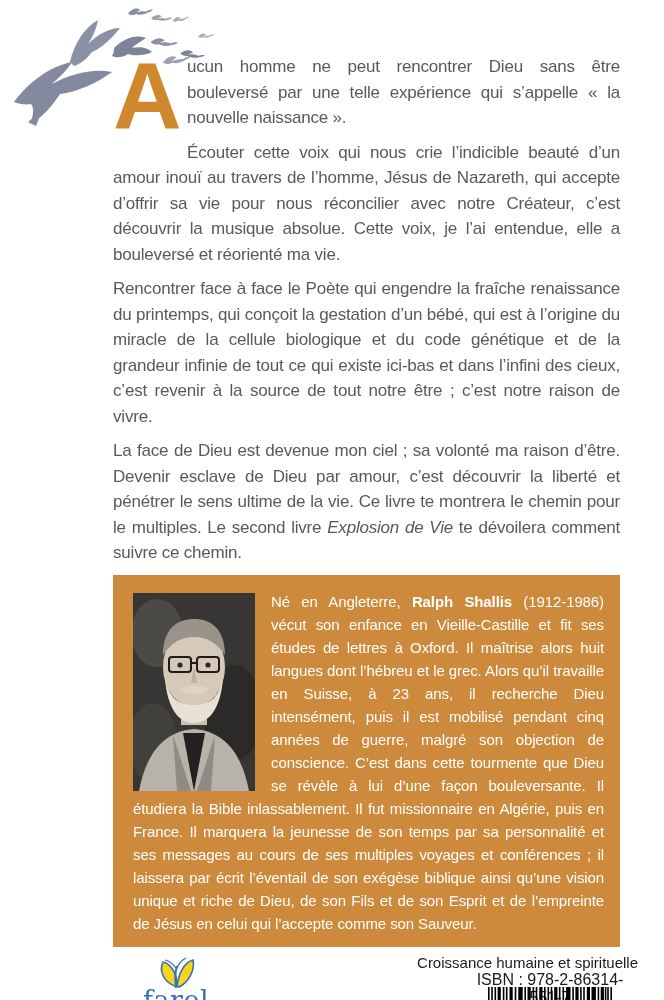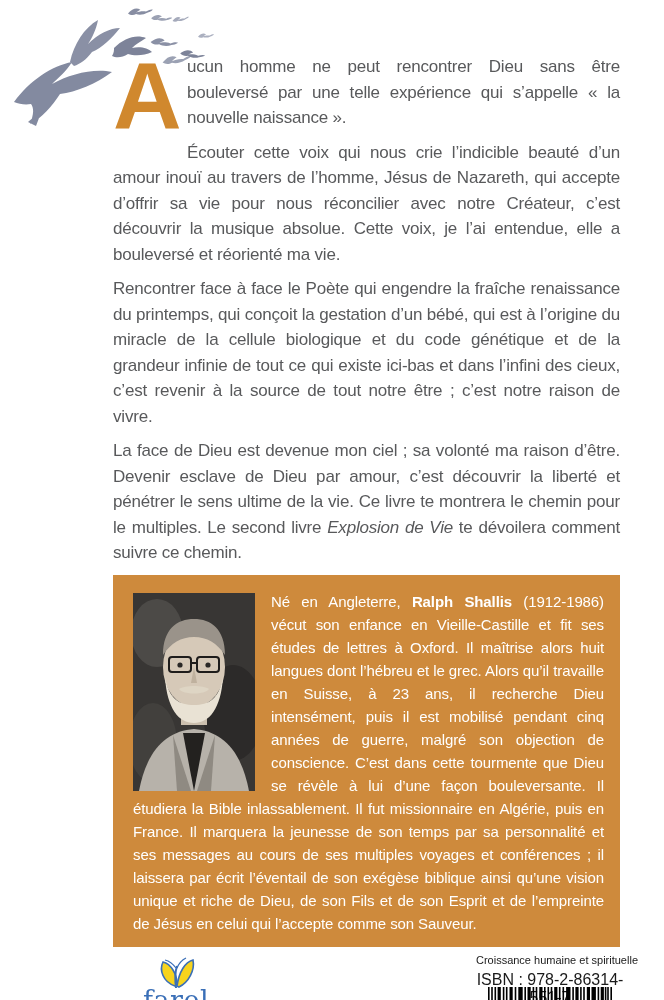--- a/index.html
+++ b/index.html
@@ -59,21 +59,21 @@
   .butterfly { display:block; margin:0 auto -6px auto; }
   .logo-word {
     font-family:"DejaVu Serif", serif;
     color:#3A6FB7;
     font-size:27px; line-height:26px;
     letter-spacing:0.5px;
   }
   .collection {
     position:absolute;
     right:26px; top:0;
-    font-size:11px;
+    font-size:15px;
     color:#1a1a1a;
   }
   .isbn {
     position:absolute;
     left:462px; top:17px;
     width:176px;
     text-align:center;
     font-size:16px;
     color:#1a1a1a;
   }

